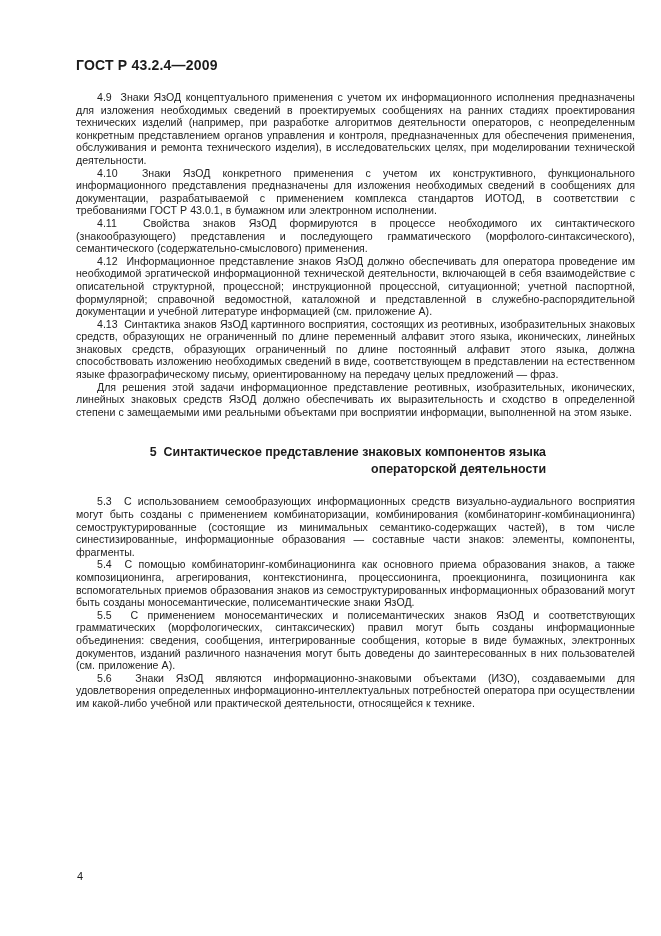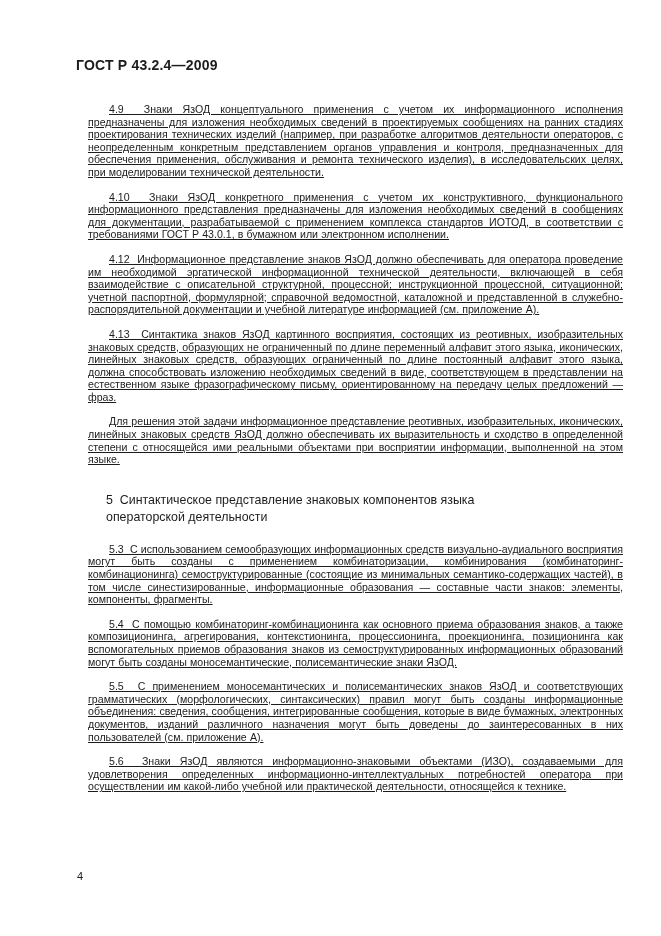--- a/index.html
+++ b/index.html
@@ -24,58 +24,58 @@
     font-weight: bold;
     letter-spacing: 0.2px;
   }
   .content {
     position: absolute;
     left: 76px;
     top: 91px;
     width: 559px;
   }
   p.body {
-    margin: 12px;
+    margin: 0;
     font-size: 10.6px;
     line-height: 12.6px;
     text-align: justify;
     text-indent: 21px;
     word-spacing: 0.2px;
-    text-decoration: underline;
   }
   h2.section-heading {
     margin: 26px 0 17px 0;
     padding-left: 30px;
     width: 440px;
     font-size: 12.4px;
     line-height: 17px;
-    font-weight: normal;
-    text-align: left;
+    font-weight: bold;
+    text-align: right;
   }
   .page-number {
     position: absolute;
     left: 77px;
     top: 870px;
     font-size: 11px;
   }
 </style>
 </head>
 <body>
 
 <div class="page">
 
   <div class="gost-header">ГОСТ Р 43.2.4—2009</div>
 
   <div class="content">
 
     <p class="body">4.9&nbsp; Знаки ЯзОД концептуального применения с учетом их информационного исполнения предназначены для изложения необходимых сведений в проектируемых сообщениях на ранних стадиях проектирования технических изделий (например, при разработке алгоритмов деятельности операторов, с неопределенным конкретным представлением органов управления и контроля, предназначенных для обеспечения применения, обслуживания и ремонта технического изделия), в исследовательских целях, при моделировании технической деятельности.</p>
     <p class="body">4.10&nbsp; Знаки ЯзОД конкретного применения с учетом их конструктивного, функционального информационного представления предназначены для изложения необходимых сведений в сообщениях для документации, разрабатываемой с применением комплекса стандартов ИОТОД, в соответствии с требованиями ГОСТ Р 43.0.1, в бумажном или электронном исполнении.</p>
+    <p class="body">4.11&nbsp; Свойства знаков ЯзОД формируются в процессе необходимого их синтактического (знакообразующего) представления и последующего грамматического (морфолого-синтаксического), семантического (содержательно-смыслового) применения.</p>
     <p class="body">4.12&nbsp; Информационное представление знаков ЯзОД должно обеспечивать для оператора проведение им необходимой эргатической информационной технической деятельности, включающей в себя взаимодействие с описательной структурной, процессной; инструкционной процессной, ситуационной; учетной паспортной, формулярной; справочной ведомостной, каталожной и представленной в служебно-распорядительной документации и учебной литературе информацией (см. приложение А).</p>
     <p class="body">4.13&nbsp; Синтактика знаков ЯзОД картинного восприятия, состоящих из реотивных, изобразительных знаковых средств, образующих не ограниченный по длине переменный алфавит этого языка, иконических, линейных знаковых средств, образующих ограниченный по длине постоянный алфавит этого языка, должна способствовать изложению необходимых сведений в виде, соответствующем в представлении на естественном языке фразографическому письму, ориентированному на передачу целых предложений — фраз.</p>
-    <p class="body">Для решения этой задачи информационное представление реотивных, изобразительных, иконических, линейных знаковых средств ЯзОД должно обеспечивать их выразительность и сходство в определенной степени с относящейся ими реальными объектами при восприятии информации, выполненной на этом языке.</p>
+    <p class="body">Для решения этой задачи информационное представление реотивных, изобразительных, иконических, линейных знаковых средств ЯзОД должно обеспечивать их выразительность и сходство в определенной степени с замещаемыми ими реальными объектами при восприятии информации, выполненной на этом языке.</p>
 
     <h2 class="section-heading">5&nbsp; Синтактическое представление знаковых компонентов языка операторской деятельности</h2>
 
     <p class="body">5.3&nbsp; С использованием семообразующих информационных средств визуально-аудиального восприятия могут быть созданы с применением комбинаторизации, комбинирования (комбинаторинг-комбинационинга) семоструктурированные (состоящие из минимальных семантико-содержащих частей), в том числе синестизированные, информационные образования — составные части знаков: элементы, компоненты, фрагменты.</p>
     <p class="body">5.4&nbsp; С помощью комбинаторинг-комбинационинга как основного приема образования знаков, а также композиционинга, агрегирования, контекстионинга, процессионинга, проекционинга, позиционинга как вспомогательных приемов образования знаков из семоструктурированных информационных образований могут быть созданы моносемантические, полисемантические знаки ЯзОД.</p>
     <p class="body">5.5&nbsp; С применением моносемантических и полисемантических знаков ЯзОД и соответствующих грамматических (морфологических, синтаксических) правил могут быть созданы информационные объединения: сведения, сообщения, интегрированные сообщения, которые в виде бумажных, электронных документов, изданий различного назначения могут быть доведены до заинтересованных в них пользователей (см. приложение А).</p>
     <p class="body">5.6&nbsp; Знаки ЯзОД являются информационно-знаковыми объектами (ИЗО), создаваемыми для удовлетворения определенных информационно-интеллектуальных потребностей оператора при осуществлении им какой-либо учебной или практической деятельности, относящейся к технике.</p>
 
   </div>
 

